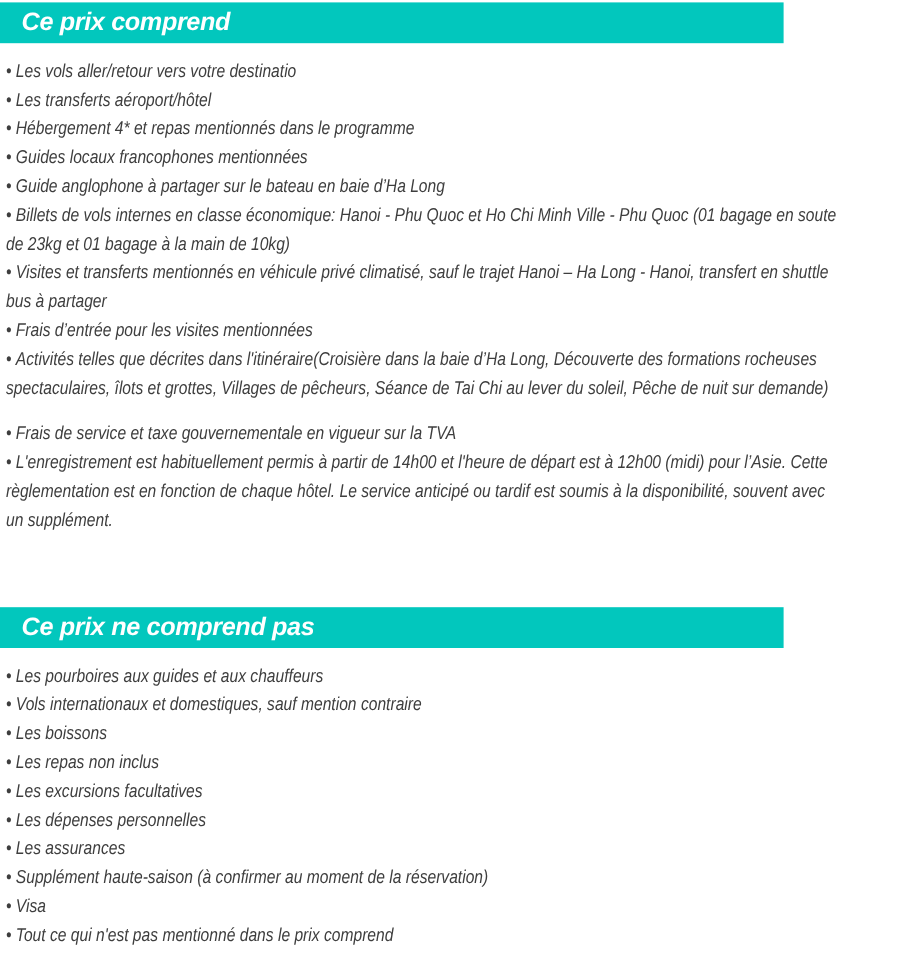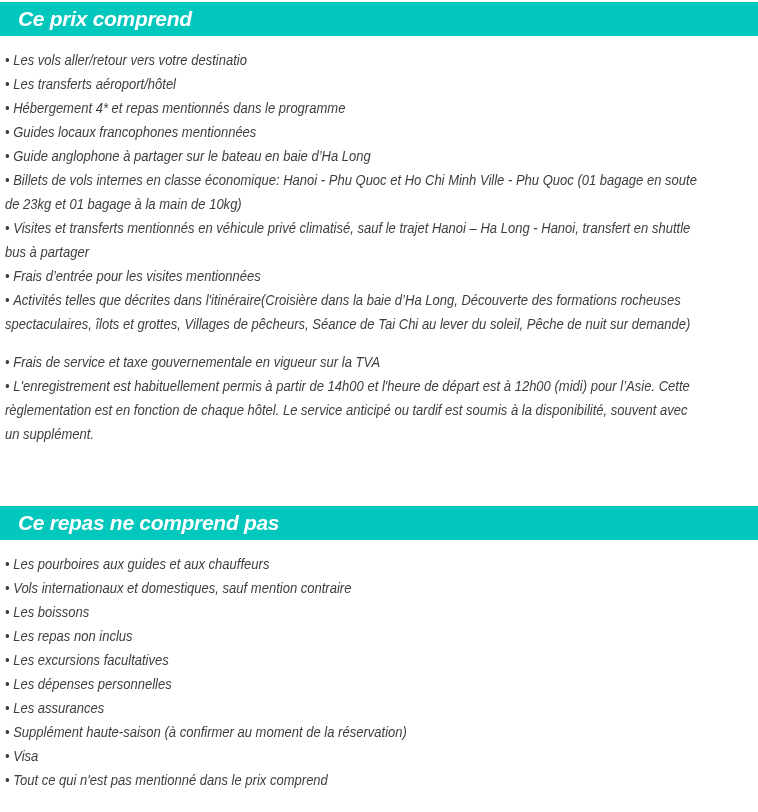--- a/index.html
+++ b/index.html
@@ -8,21 +8,21 @@
     width: 758px;
     height: 812px;
     background: #ffffff;
     overflow: hidden;
     font-family: "Liberation Sans", sans-serif;
   }
 
   .band {
     margin-top: 2px;
     height: 34px;
-    width: 758px;
+    width: 653px;
     display: flex;
     align-items: center;
     box-sizing: border-box;
     padding-left: 18px;
   }
   .band-title {
     color: #ffffff;
     font-size: 21px;
     font-weight: bold;
     font-style: italic;
@@ -74,21 +74,21 @@
     <div class="item">Activités telles que décrites dans l'itinéraire(Croisière dans la baie d’Ha Long, Découverte des formations rocheuses
 spectaculaires, îlots et grottes, Villages de pêcheurs, Séance de Tai Chi au lever du soleil, Pêche de nuit sur demande)</div>
     <div class="spacer"></div>
     <div class="item">Frais de service et taxe gouvernementale en vigueur sur la TVA</div>
     <div class="item">L'enregistrement est habituellement permis à partir de 14h00 et l'heure de départ est à 12h00 (midi) pour l’Asie. Cette
 règlementation est en fonction de chaque hôtel. Le service anticipé ou tardif est soumis à la disponibilité, souvent avec
 un supplément.</div>
   </div>
 
 <div class="band second" style="background: rgb(2, 199, 189);">
-  <span class="band-title">Ce repas ne comprend pas</span>
+  <span class="band-title">Ce prix ne comprend pas</span>
 </div>
 
 <div class="list">
     <div class="item">Les pourboires aux guides et aux chauffeurs</div>
     <div class="item">Vols internationaux et domestiques, sauf mention contraire</div>
     <div class="item">Les boissons</div>
     <div class="item">Les repas non inclus</div>
     <div class="item">Les excursions facultatives</div>
     <div class="item">Les dépenses personnelles</div>
     <div class="item">Les assurances</div>

